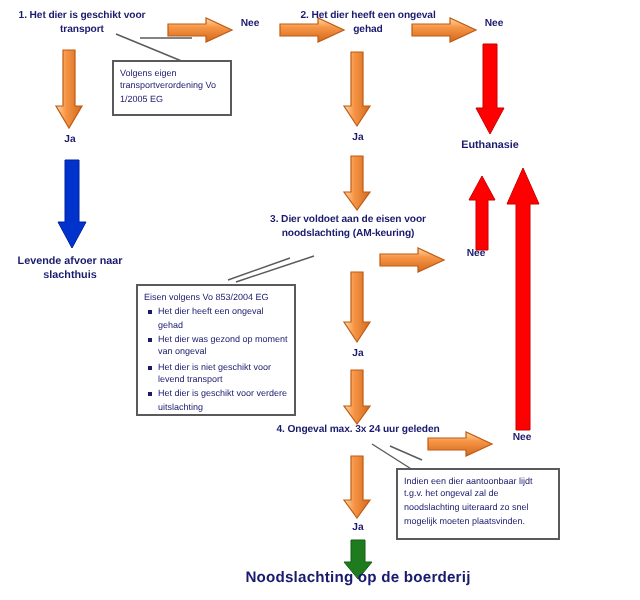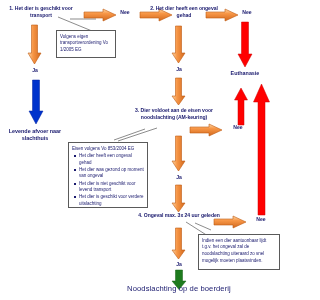--- a/index.html
+++ b/index.html
@@ -40,21 +40,21 @@
     position: absolute;
     font-size: 5.4px;
     font-weight: bold;
     color: #1a1a6e;
     text-align: center;
     line-height: 1.35;
   }
   .title-label {
     position: absolute;
     font-size: 7.6px;
-    font-weight: normal;
+    font-weight: bold;
     color: #1a1a6e;
     text-align: center;
     letter-spacing: 0.1px;
   }
   .note-box {
     position: absolute;
     background: #ffffff;
     border: 0.7px solid #5a5a5a;
     box-sizing: border-box;
     font-size: 4.5px;

